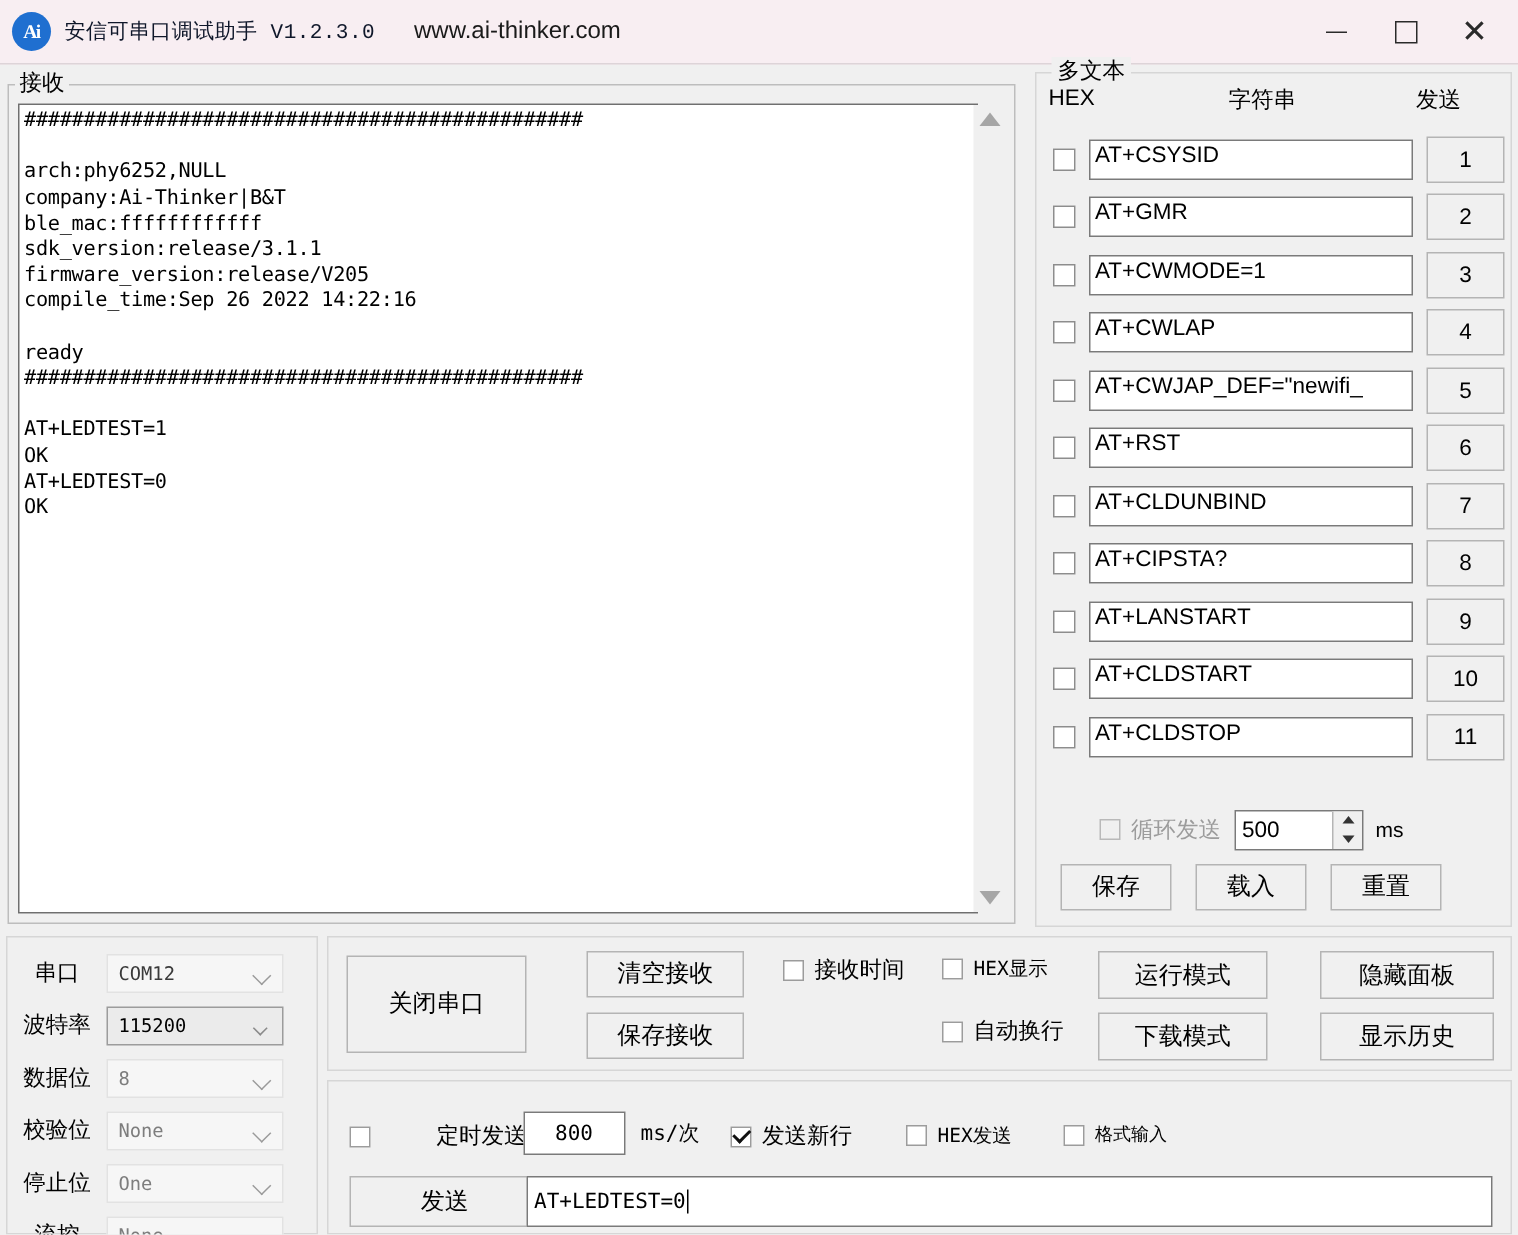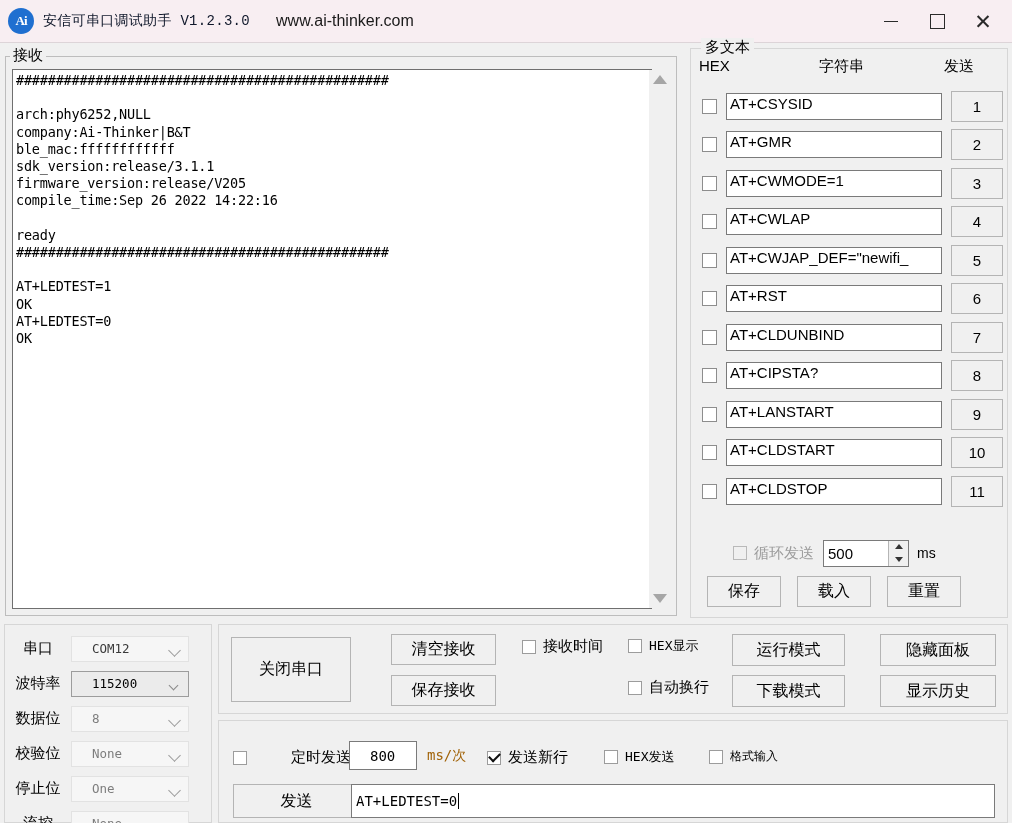--- a/index.html
+++ b/index.html
@@ -117,21 +117,21 @@
   }
 
   
   #serial-group{ left:4px; top:624px; width:208px; height:199px; }
   .ser-row{ position:absolute; left:0; height:35px; width:100%; display:flex; align-items:center;}
   .ser-lbl{ width:66px; text-align:center; font-size:15px; color:#000; flex:0 0 auto;}
   .ser-sel{
     width:118px; height:26px; border:1px solid #e2e2e2; background:#f6f6f6;
     display:flex;align-items:center; position:relative;
     font-family:"DejaVu Sans Mono","Liberation Mono",monospace;
-    font-size:12.5px; color:#7d7d7d; padding-left:20px;
+    font-size:12.5px; color:#7d7d7d; padding-left:7px;
   }
   .ser-sel.active{ border:1px solid #9c9c9c; background:#ebebeb; color:#000;}
   .ser-sel.enabled{ color:#3a3a3a; }
   .chev{
     position:absolute; right:9px; top:9px; width:9px;height:9px;
     border-left:1.6px solid #9a9a9a; border-bottom:1.6px solid #9a9a9a;
     transform:rotate(-45deg);
   }
   .chev.small{ right:11px; top:10px; width:7px;height:7px;border-width:1.4px;border-color:#8a8a8a;}
 
@@ -166,21 +166,21 @@
 
   
   #send-group{ left:218px; top:720px; width:790px; height:103px; }
   #chk-timed{ position:absolute; left:14px; top:27px; display:flex;align-items:center;font-size:15px;color:#000;gap:37px;}
   #timed-val{
     position:absolute; left:130px; top:20px; width:68px;height:29px;
     border:1px solid #7a7a7a; background:#fff;
     font-family:"DejaVu Sans Mono","Liberation Mono",monospace;
     font-size:14px;color:#000; padding-left:20px; display:flex;align-items:center;
   }
-  #lbl-mscount{ position:absolute; left:208px; top:26px; font-size:14px;color:#a16207;
+  #lbl-mscount{ position:absolute; left:208px; top:26px; font-size:14px;color:#000000;
                 font-family:"DejaVu Sans Mono","Liberation Mono",monospace;}
   #chk-newline{ position:absolute; left:268px; top:27px; display:flex;align-items:center;font-size:15px;color:#000;}
   #chk-hexsend{ position:absolute; left:385px; top:27px; display:flex;align-items:center;font-size:15px;color:#000;}
   #chk-fmtinput{position:absolute; left:490px; top:27px; display:flex;align-items:center;font-size:12px;color:#000;}
   #btn-send{
     position:absolute; left:14px; top:63px; width:127px;height:34px;
     border:1px solid #b4b4b4;background:#f0f0f0;font-size:16px;color:#000;
     display:flex;align-items:center;justify-content:center;cursor:default;
   }
   #send-input{

